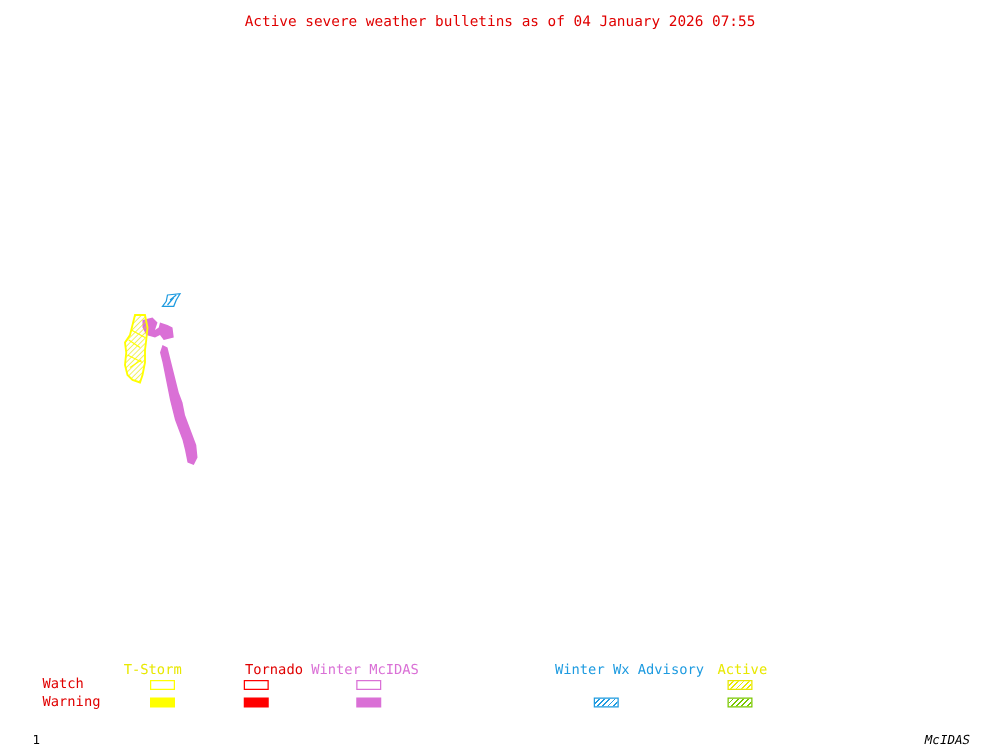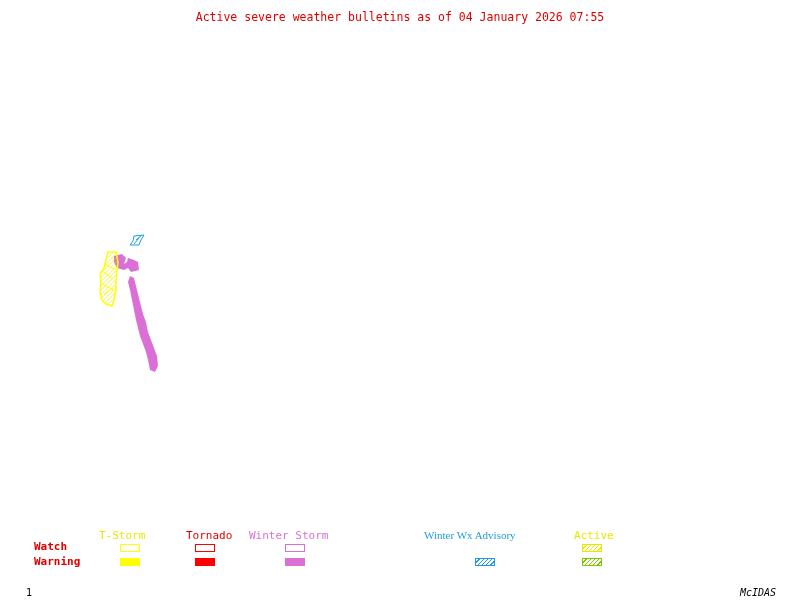--- a/index.html
+++ b/index.html
@@ -2,21 +2,21 @@
 <html><head>
   <meta charset="utf-8">
   <style>
     html, body { margin: 0; padding: 0; }
     body { width: 800px; height: 600px; background: #ffffff; position: relative; overflow: hidden;
       font-family: "DejaVu Sans Mono", monospace; font-size: 11px; }
     .abs { position: absolute; white-space: nowrap; }
     #title { left: 0; width: 800px; top: 10px; text-align: center; color: #e00000; font-size: 11.5px; }
     #map { position: absolute; left: 0; top: 0; }
     .leg-h { top: 529px; font-size: 11px; }
-    .rowlab { color: #e00000; font-size: 11px; font-weight: bold; }
+    .rowlab { color: #e00000; font-size: 11px; }
     .box { position: absolute; width: 20px; height: 8px; box-sizing: border-box; }
     .hatch-blue { border: 1px solid #1e9be0; background: repeating-linear-gradient(135deg, #ffffff 0 2px, #1e9be0 2px 3px); }
     .hatch-yellow { border: 1px solid #e8e800; background: repeating-linear-gradient(135deg, #ffffff 0 2px, #e8e800 2px 3px); }
     .hatch-green { border: 1px solid #7ac800; background: repeating-linear-gradient(135deg, #ffffff 0 2px, #7ac800 2px 3px); }
     #footer-left { left: 26px; top: 587px; color: #000; font-size: 10px; }
     #footer-right { right: 24px; top: 587px; color: #000; font-size: 10px; font-style: italic; }
   </style>
 </head>
 <body>
 
@@ -32,23 +32,23 @@
   <path fill="#da70d6" d="M114,256 L122,254 L126,258 L124,264 L127,262 L128,258 L134,260 L138,262 L139,270 L131,272 L128,268 L124,270 L117,268 L114,262 Z"></path>
   <path fill="#da70d6" d="M130,276 L134,278 L137,290 L139,298 L141,306 L143,314 L146,322 L148,332 L151,340 L154,348 L157,356 L158,366 L155,372 L150,370 L148,360 L146,352 L143,344 L140,336 L138,328 L136,320 L134,310 L132,300 L130,290 L128,282 Z"></path>
 
   <path fill="url(#hatchY)" stroke="#ffff00" stroke-width="1.5" d="M108,252 L116,252 L118,262 L117,272 L116,280 L116,290 L114,300 L112,306 L106,304 L102,300 L100,292 L101,282 L100,274 L104,268 L106,260 Z"></path>
   <path fill="none" stroke="#ffff00" stroke-width="1" d="M103,272 L112,278 M102,284 L114,290 M104,294 L113,288 M105,264 L116,270"></path>
 
   <path fill="none" stroke="#1e9be0" stroke-width="1" d="M134,236 L144,235 L141,240 L139,245 L130,245 L133,241 Z M136,240 L141,236 M134,244 L139,238"></path>
 </svg>
 
 <div class="abs leg-h" style="left:99px;color:#e8e800;">T-Storm</div>
-<div class="abs leg-h" style="left:186px;color:#e00000;">Tornado</div>
-<div class="abs leg-h" style="left:249px;color:#da70d6;">Winter Storm</div>
-<div class="abs leg-h" style="left:424px;color:#1e9be0;font-family:Liberation Serif, serif;">Winter Wx Advisory</div>
+<div class="abs leg-h" style="left:196px;color:#e00000;">Tornado</div>
+<div class="abs leg-h" style="left:249px;color:#da70d6;">Winter McIDAS</div>
+<div class="abs leg-h" style="left:444px;color:#1e9be0;">Winter Wx Advisory</div>
 <div class="abs leg-h" style="left:574px;color:#e8e800;">Active</div>
 
 <div class="abs rowlab" style="left:34px;top:540px;">Watch</div>
 <div class="abs rowlab" style="left:34px;top:555px;text-align:center;">Warning</div>
 
 <div class="box" style="left:120px;top:544px;border:1px solid #ffff00;"></div>
 <div class="box" style="left:120px;top:558px;background:#ffff00;"></div>
 <div class="box" style="left:195px;top:544px;border:1px solid #ff0000;"></div>
 <div class="box" style="left:195px;top:558px;background:#ff0000;"></div>
 <div class="box" style="left:285px;top:544px;border:1px solid #da70d6;"></div>

